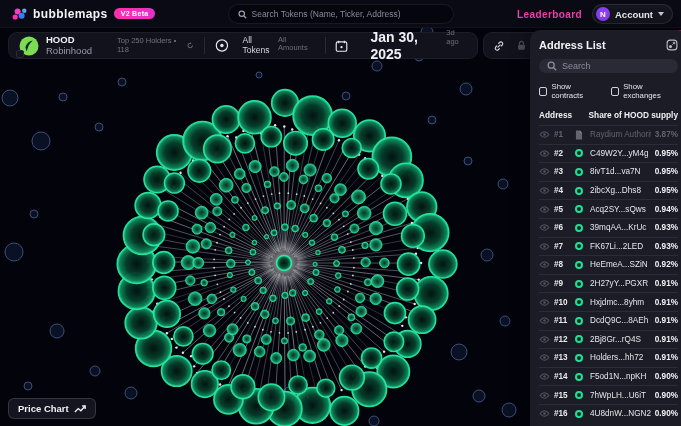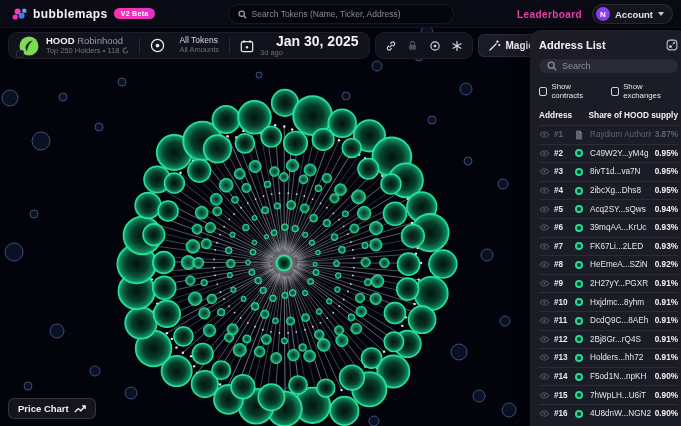--- a/index.html
+++ b/index.html
@@ -55,21 +55,21 @@
   .tool-pill {
     background:#12121d; border:1px solid rgba(255,255,255,0.05); border-radius:9px;
     height:27px; display:flex; align-items:center; padding:0 10px; gap:10px;
   }
   .vdiv { width:1px; height:17px; background:rgba(255,255,255,0.1); }
   .token-logo { position:relative; width:20px; height:20px; }
   .chain-badge {
     position:absolute; left:-3px; bottom:-2px; width:8px; height:8px;
     background:#15151f; border-radius:2px; border:1px solid #2a2a38;
   }
-  .tstack { display:flex; flex-direction:column; justify-content:space-between; line-height:1.15; }
+  .tstack { display:flex; flex-direction:row; justify-content:space-between; line-height:1.15; }
   .trow1 { font-size:9.5px; }
   .tsym { color:#f2f2f6; font-weight:bold; }
   .tname { color:#9a9aa9; }
   .trow2 { font-size:7.5px; color:#73737f; display:flex; align-items:center; gap:3px; }
   .filter-title { font-size:8.5px; color:#d8d8e2; }
   .filter-sub { font-size:7.5px; color:#6e6e7b; }
   .date-title { font-size:14px; font-weight:bold; color:#f0f0f5;margin-left:16px; }
   .icon-btn { width:16px; height:16px; display:flex; align-items:center; justify-content:center; cursor:pointer; }
   .magic-btn {
     position:relative; height:23px; background:#1b1b27; border:1px solid rgba(255,255,255,0.07);

